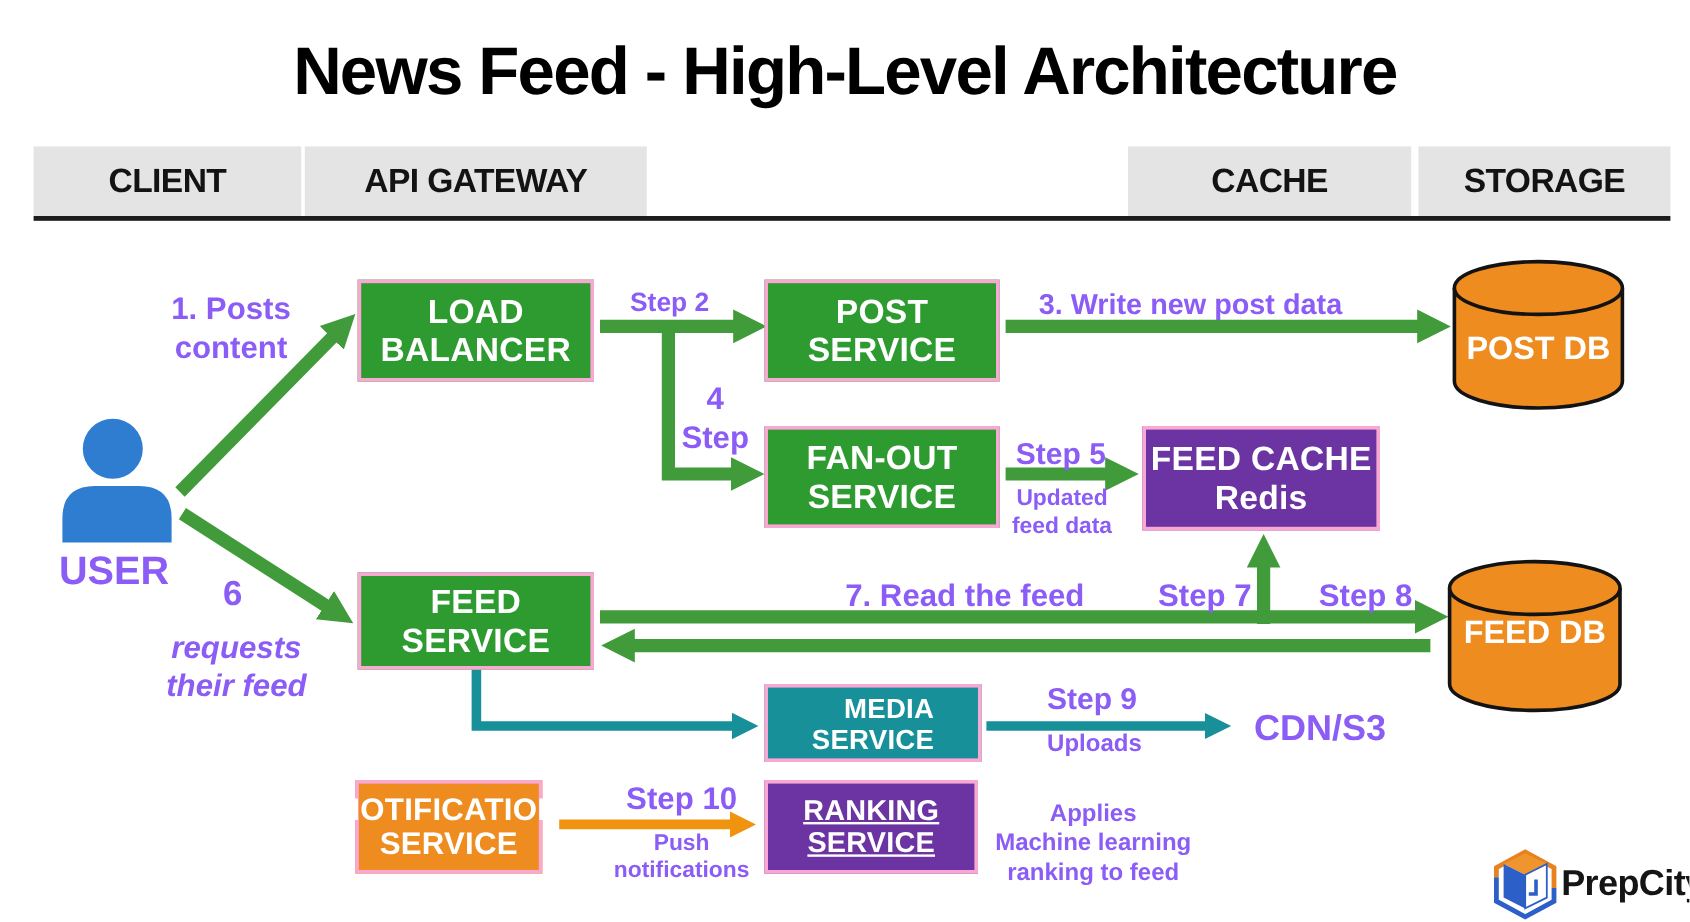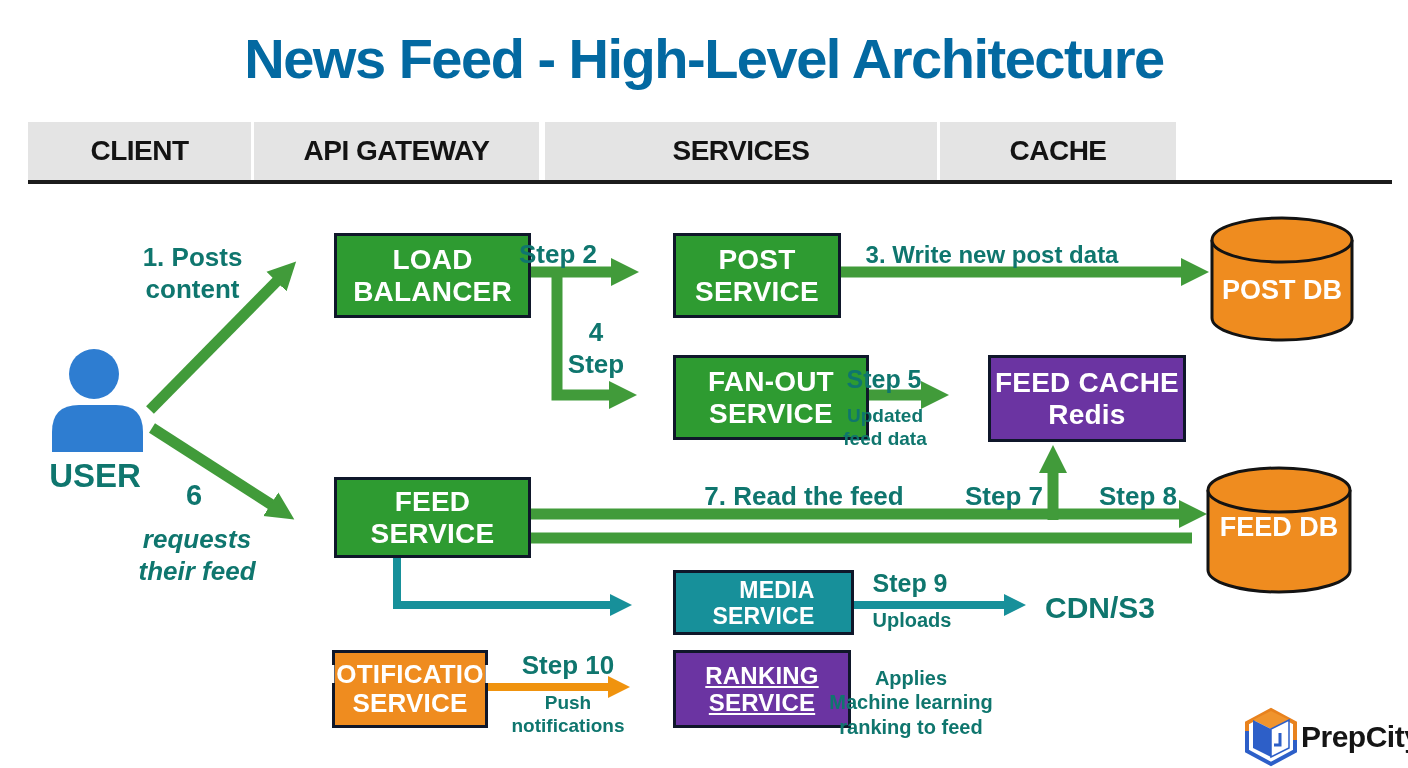--- a/index.html
+++ b/index.html
@@ -1,46 +1,46 @@
 <!DOCTYPE html>
 <html><head>
 <meta charset="utf-8">
 <style>
   html,body{margin:0;padding:0;background:#ffffff;}
   body{font-family:"Liberation Sans", sans-serif;}
   .stage{position:relative;width:1408px;height:768px;background:#ffffff;overflow:hidden;font-weight:bold;color:#141414;}
-  .title{position:absolute;left:0;top:26px;width:100%;text-align:center;font-size:56px;font-weight:bold;letter-spacing:-1.5px;color:#0369a1;}
+  .title{position:absolute;left:0;top:26px;width:100%;text-align:center;font-size:56px;font-weight:bold;letter-spacing:-1.5px;color:#000000;}
   .lane{position:absolute;top:122px;height:58px;background:#e4e4e4;display:flex;align-items:center;justify-content:center;font-size:28px;color:#131313;letter-spacing:-0.5px;}
   .lane-client{left:28px;width:223px;}
   .lane-api{left:254px;width:285px;}
   .lane-services{left:545px;width:392px;}
   .lane-cache{left:940px;width:236px;}
   .lane-storage{left:1182px;width:210px;}
   .lane-underline{position:absolute;left:28px;top:180px;width:1364px;height:4px;background:#1c1c1c;}
   .wires{position:absolute;left:0;top:0;width:1408px;height:768px;}
-  .box{position:absolute;display:flex;align-items:center;justify-content:center;text-align:center;color:#ffffff;border:3px solid #0f172a;white-space:pre-line;line-height:1.13;box-sizing:border-box;letter-spacing:0.2px;margin-left:36px;}
+  .box{position:absolute;display:flex;align-items:center;justify-content:center;text-align:center;color:#ffffff;border:3px solid #f9a8d4;white-space:pre-line;line-height:1.13;box-sizing:border-box;letter-spacing:0.2px;}
   .green{background:#2e9b31;}
   .purple{background:#6b34a2;}
   .teal{background:#17909a;text-align:right;}
   .orangebg{background:#ef8c1f;}
   .cyl-label{position:absolute;color:#ffffff;text-align:center;font-size:27px;white-space:pre-line;}
-  .note{position:absolute;text-align:center;color:#0f766e;white-space:pre-line;line-height:1.22;}
+  .note{position:absolute;text-align:center;color:#8b5cf6;white-space:pre-line;line-height:1.22;}
   .logo-text{position:absolute;left:1301px;top:720px;font-size:30px;letter-spacing:-0.5px;color:#151515;}
 </style>
 </head>
 <body>
 
 <div class="stage">
 
   <div class="title">News Feed - High-Level Architecture</div>
 
   <div class="lane lane-api">API GATEWAY</div>
   <div class="lane lane-client">CLIENT</div>
-  <div class="lane lane-services">SERVICES</div>
   <div class="lane lane-cache">CACHE</div>
+  <div class="lane lane-storage">STORAGE</div>
   <div class="lane-underline"></div>
 
   <svg class="wires" viewBox="0 0 1408 768" xmlns="http://www.w3.org/2000/svg">
     <defs>
       <marker id="mg" markerUnits="userSpaceOnUse" markerWidth="34" markerHeight="32" refX="5" refY="15" orient="auto">
         <path d="M0,1 L28,15 L0,29 Z" fill="#419b3a"></path>
       </marker>
       <marker id="mt" markerUnits="userSpaceOnUse" markerWidth="28" markerHeight="28" refX="4" refY="13" orient="auto">
         <path d="M0,2 L22,13 L0,24 Z" fill="#17909a"></path>
       </marker>
@@ -77,21 +77,21 @@
       <path d="M1295,740 L1295,751 L1271,764 L1247,751 L1247,731" stroke="#2d5fc8" stroke-width="4" fill="none"></path>
       <polygon points="1253,720 1271,711 1289,720 1271,729" fill="#f0942d"></polygon>
       <polygon points="1253,720 1253,748 1271,757 1271,729" fill="#2d5fc8"></polygon>
       <polygon points="1289,720 1289,748 1271,757 1271,729" fill="#ffffff" stroke="#2d5fc8" stroke-width="1.5"></polygon>
       <path d="M1280,733 L1280,745 L1274,745" stroke="#2d5fc8" stroke-width="3" fill="none"></path>
     </g>
   </svg>
 
   <div class="box green" style="left:298px;top:233px;width:197px;height:85px;font-size:28px;">LOAD
 BALANCER</div>
-  <div class="box green" style="left:637px;top:233px;width:168px;height:85px;font-size:28px;">POST
+  <div class="box green" style="left:637px;top:233px;width:196px;height:85px;font-size:28px;">POST
 SERVICE</div>
   <div class="box green" style="left:637px;top:355px;width:196px;height:85px;font-size:28px;">FAN-OUT
 SERVICE</div>
   <div class="box purple" style="left:952px;top:355px;width:198px;height:87px;font-size:28px;">FEED CACHE
 Redis</div>
   <div class="box green" style="left:298px;top:477px;width:197px;height:81px;font-size:28px;">FEED
 SERVICE</div>
   <div class="box teal" style="left:637px;top:570px;width:181px;height:65px;font-size:23px;">MEDIA
 SERVICE</div>
   <div class="box orangebg" style="left:296px;top:650px;width:156px;height:78px;font-size:26px;">NOTIFICATION
@@ -99,21 +99,21 @@
   <div class="box purple" style="left:637px;top:650px;width:178px;height:78px;font-size:24px;text-decoration:underline;">RANKING
 SERVICE</div>
 
   <div class="cyl-label" style="left:1212px;top:275px;width:140px;">POST DB</div>
   <div class="cyl-label" style="left:1208px;top:512px;width:142px;">FEED DB</div>
 
   <div class="note" style="left:40px;top:456px;width:110px;font-size:33px;">USER</div>
 
   <div class="note" style="left:125px;top:242px;width:135px;font-size:26px;">1. Posts
 content</div>
-  <div class="note" style="left:516px;top:239px;width:84px;font-size:26px;text-align:center;">Step 2</div>
+  <div class="note" style="left:516px;top:239px;width:84px;font-size:22px;text-align:center;">Step 2</div>
   <div class="note" style="left:852px;top:240px;width:280px;font-size:24px;">3. Write new post data</div>
   <div class="note" style="left:566px;top:317px;width:60px;font-size:26px;">4
 Step</div>
   <div class="note" style="left:840px;top:364px;width:88px;font-size:25px;">Step 5</div>
   <div class="note" style="left:836px;top:404px;width:98px;font-size:19px;">Updated
 feed data</div>
   <div class="note" style="left:168px;top:478px;width:52px;font-size:29px;">6</div>
   <div class="note" style="left:126px;top:524px;width:142px;font-size:26px;font-style:italic;">requests
 their feed</div>
   <div class="note" style="left:698px;top:481px;width:212px;font-size:26px;">7. Read the feed</div>

